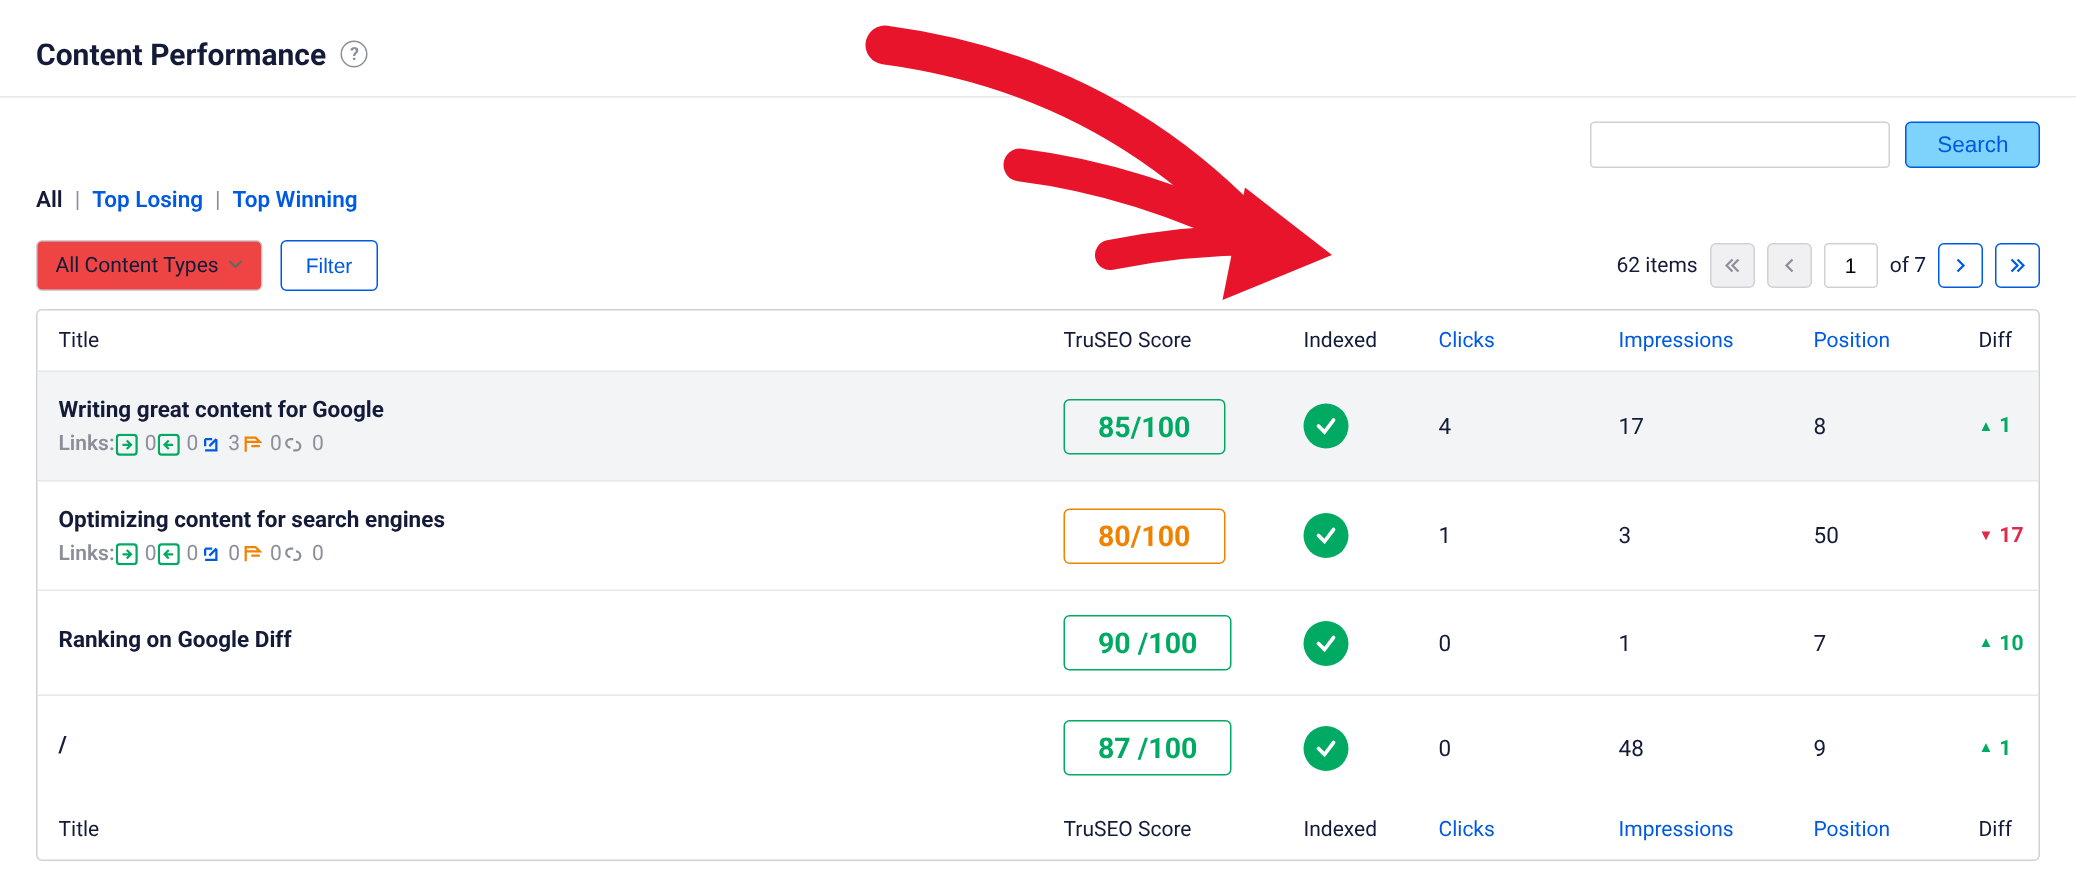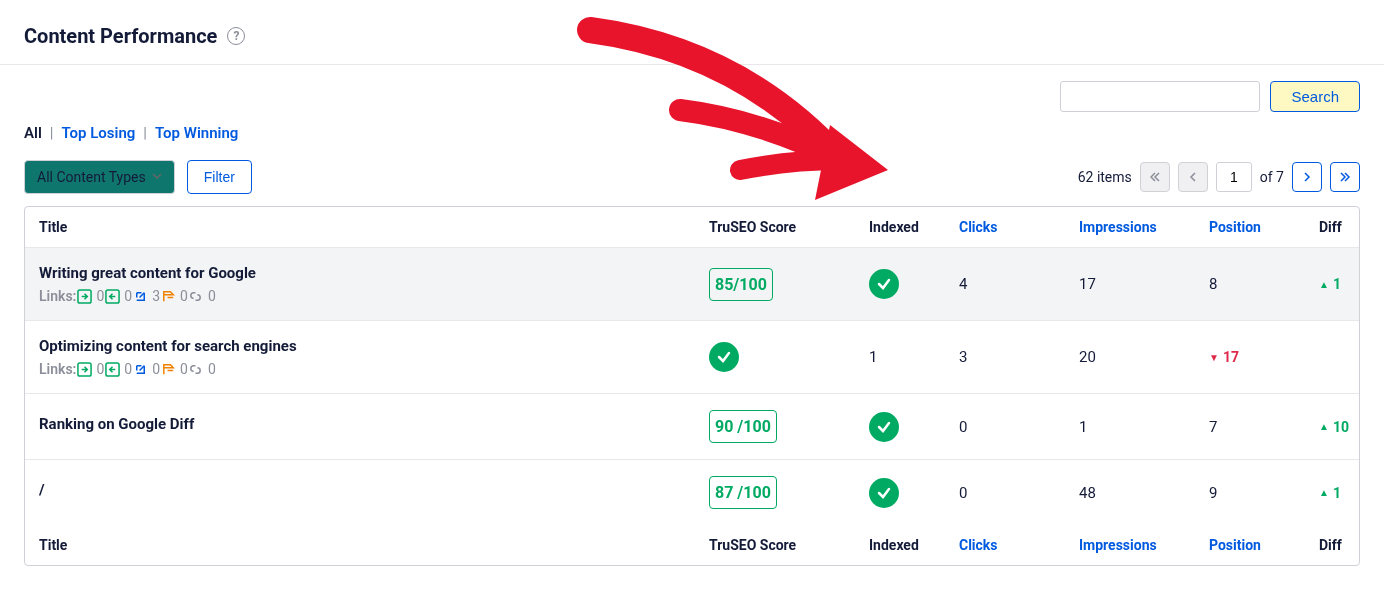--- a/index.html
+++ b/index.html
@@ -8,46 +8,46 @@
 .header { padding: 24px 24px 16px 24px; border-bottom: 1px solid #e8e8eb; }
 .page-title { font-size: 20px; font-weight: 700; display: flex; align-items: center; gap: 10px; }
 .help-icon { display: inline-flex; width: 18px; height: 18px; border: 1.5px solid #8c8f9a; border-radius: 50%; align-items: center; justify-content: center; font-size: 12px; color: #8c8f9a; }
 .toolbar { padding: 16px 24px 0 24px; }
 .filter-tabs { display: flex; align-items: center; gap: 8px; font-size: 15px; font-weight: 600; margin-bottom: 18px; text-align: center; }
 .filter-tabs .tab { color: #005ae0; cursor: pointer; }
 .filter-tabs .tab.active { color: #141B38; }
 .filter-tabs .sep { color: #8c8f9a; font-weight: 400; }
 .controls-row { display: flex; align-items: center; justify-content: space-between; margin-bottom: 12px; }
 .controls-left { display: flex; gap: 12px; }
-.dropdown { border: 1px solid #d0d1d7; background: #0f766e; border-radius: 4px; padding: 8px 12px; font-size: 14px; display: flex; align-items: center; gap: 6px; cursor: pointer; }
+.dropdown { border: 1px solid #d0d1d7; background: #ef4444; border-radius: 4px; padding: 8px 12px; font-size: 14px; display: flex; align-items: center; gap: 6px; cursor: pointer; }
 .chev { font-size: 10px; color: #666; }
 .btn-outline { border: 1px solid #005ae0; color: #005ae0; background: #fff; border-radius: 4px; padding: 4px 16px; font-size: 14px; cursor: pointer; }
 .controls-right { display: flex; align-items: center; gap: 10px; }
 .search-row { display: flex; justify-content: flex-end; gap: 10px; margin-bottom: 12px; }
 .search-input { border: 1px solid #d0d1d7; border-radius: 3px; padding: 6px 8px; width: 200px; font-size: 14px; }
-.search-btn { border: 1.5px solid #005ae0; color: #005ae0; background: #fef9c3; border-radius: 4px; padding: 6px 20px; font-size: 15px; font-weight: 500; cursor: pointer; }
+.search-btn { border: 1.5px solid #005ae0; color: #005ae0; background: #7dd3fc; border-radius: 4px; padding: 6px 20px; font-size: 15px; font-weight: 500; cursor: pointer; }
 .pagination { display: flex; align-items: center; gap: 8px; font-size: 14px; color: #141B38; }
 .pg-btn { width: 30px; height: 30px; border: 1px solid #d0d1d7; border-radius: 4px; display: flex; align-items: center; justify-content: center; cursor: pointer; background: #fff; }
 .pg-btn.disabled { background: #f0f0f2; color: #8c8f9a; cursor: default; }
 .pg-btn.active { border-color: #005ae0; color: #005ae0; }
 .pg-input { width: 36px; height: 30px; border: 1px solid #d0d1d7; border-radius: 3px; text-align: center; font-size: 14px; }
 .table-container { padding: 0 24px 24px 24px; }
 .table { border: 1px solid #d0d1d7; border-radius: 4px; overflow: hidden; }
 .thead, .tfoot, .trow { display: grid; grid-template-columns: 670px 160px 90px 120px 130px 110px 80px; align-items: center; }
-.thead, .tfoot { padding: 12px 14px; font-size: 14px; color: #141B38; font-weight: bold; }
+.thead, .tfoot { padding: 12px 14px; font-size: 14px; color: #141B38; }
 .th.sortable { color: #005ae0; cursor: pointer; }
 .tbody { }
 .trow { padding: 16px 14px; border-top: 1px solid #e8e8eb; }
 .trow:first-child { background: #f3f4f5; }
 .title-cell .row-title { font-weight: 700; font-size: 15px; margin-bottom: 6px; }
 .links-row { display: flex; align-items: center; font-size: 14px; color: #8c8f9a; }
 .links-row .lbl { font-weight: 600; }
 .link-stat { display: inline-flex; align-items: center; gap: 4px; }
 .icon-sm { display: inline-flex; width: 16px; height: 16px; align-items: center; justify-content: center; }
-.score-badge { display: inline-block; border: 1.5px solid; border-radius: 4px; padding: 6px 5px; font-weight: 700; font-size: 16px; }
+.score-badge { display: inline-block; border: 1.5px solid; border-radius: 4px; padding: 6px 22px; font-weight: 700; font-size: 19px; }
 .score-green { border-color: #00aa63; color: #00aa63; }
 .score-orange { border-color: #f18200; color: #f18200; }
 .check-circle { width: 30px; height: 30px; background: #00aa63; border-radius: 50%; display: flex; align-items: center; justify-content: center; color: #fff; }
 .diff { font-weight: 700; display: flex; align-items: center; gap: 4px; }
 .diff.up { color: #00aa63; }
 .diff.down { color: #df2a4a; }
 .tri { font-size: 10px; }
 .arrow-annotation { position: absolute; top: 10px; left: 560px; pointer-events: none; }
 .td { font-size: 15px; color: #141B38; }
 </style>
@@ -210,30 +210,31 @@
                       <path d="M3 3 H10 L13 6 L3 6 Z M3 6 V13 M7 9 H13" fill="none" stroke="#f18200" stroke-width="1.6"></path>
                     </svg>
                   </span>0</span>
                 <span class="link-stat"><span class="icon-sm">
                     <svg width="15" height="15" viewBox="0 0 16 16">
                       <path d="M6 10 A3 3 0 0 1 3 7 A3 3 0 0 1 6 4 L8 4 M10 6 A3 3 0 0 1 13 9 A3 3 0 0 1 10 12 L8 12" fill="none" stroke="#8c8f9a" stroke-width="1.6"></path>
                     </svg>
                   </span>0</span>
               </div>
             </div>
+            <div><span class="score-badge score-orange">80/100</span></div>
             <div>
               <span class="check-circle">
                 <svg width="16" height="16" viewBox="0 0 16 16">
                   <path d="M3 8 L7 12 L13 4" stroke="#fff" stroke-width="2.5" fill="none" stroke-linecap="round"></path>
                 </svg>
               </span>
             </div>
             <div class="td">1</div>
             <div class="td">3</div>
-            <div class="td">20</div>
+            <div class="td">50</div>
             <div class="diff down">
               <span class="tri">▼</span>
               <span>17</span>
             </div>
           </div>
           <div class="trow">
             <div class="title-cell">
               <div class="row-title">Ranking on Google Diff</div>
             </div>
             <div><span class="score-badge score-green">90 /100</span></div>

